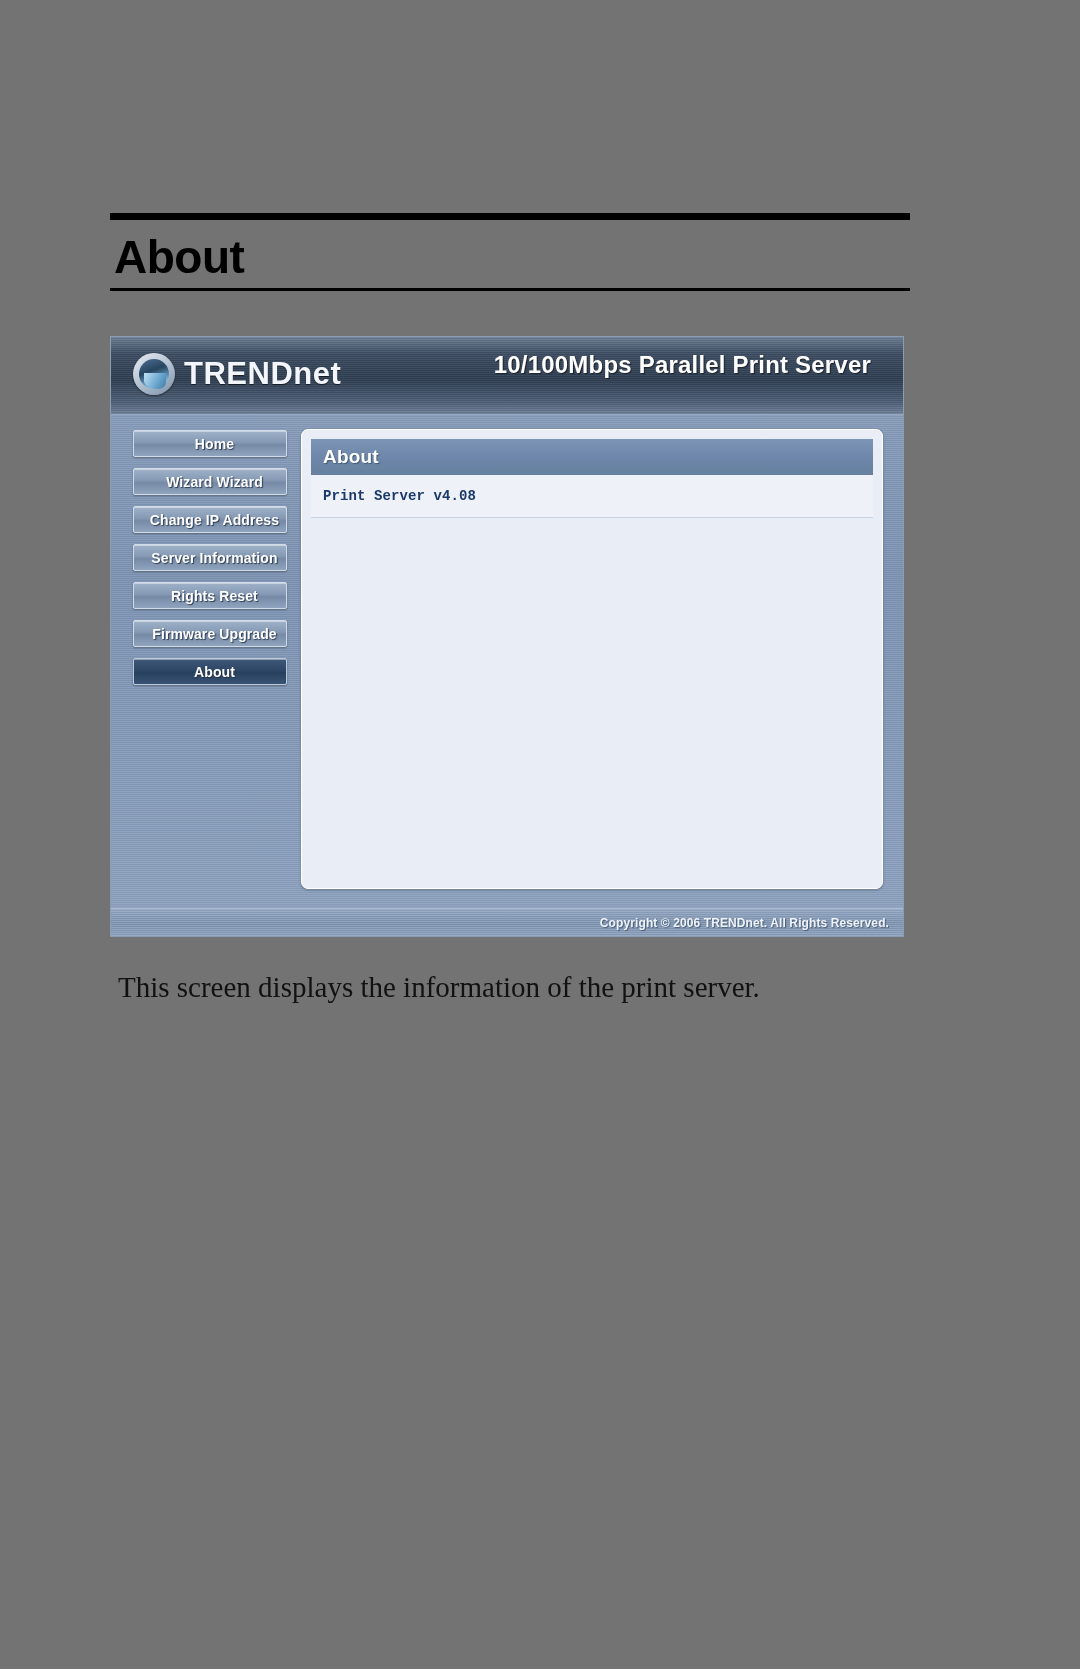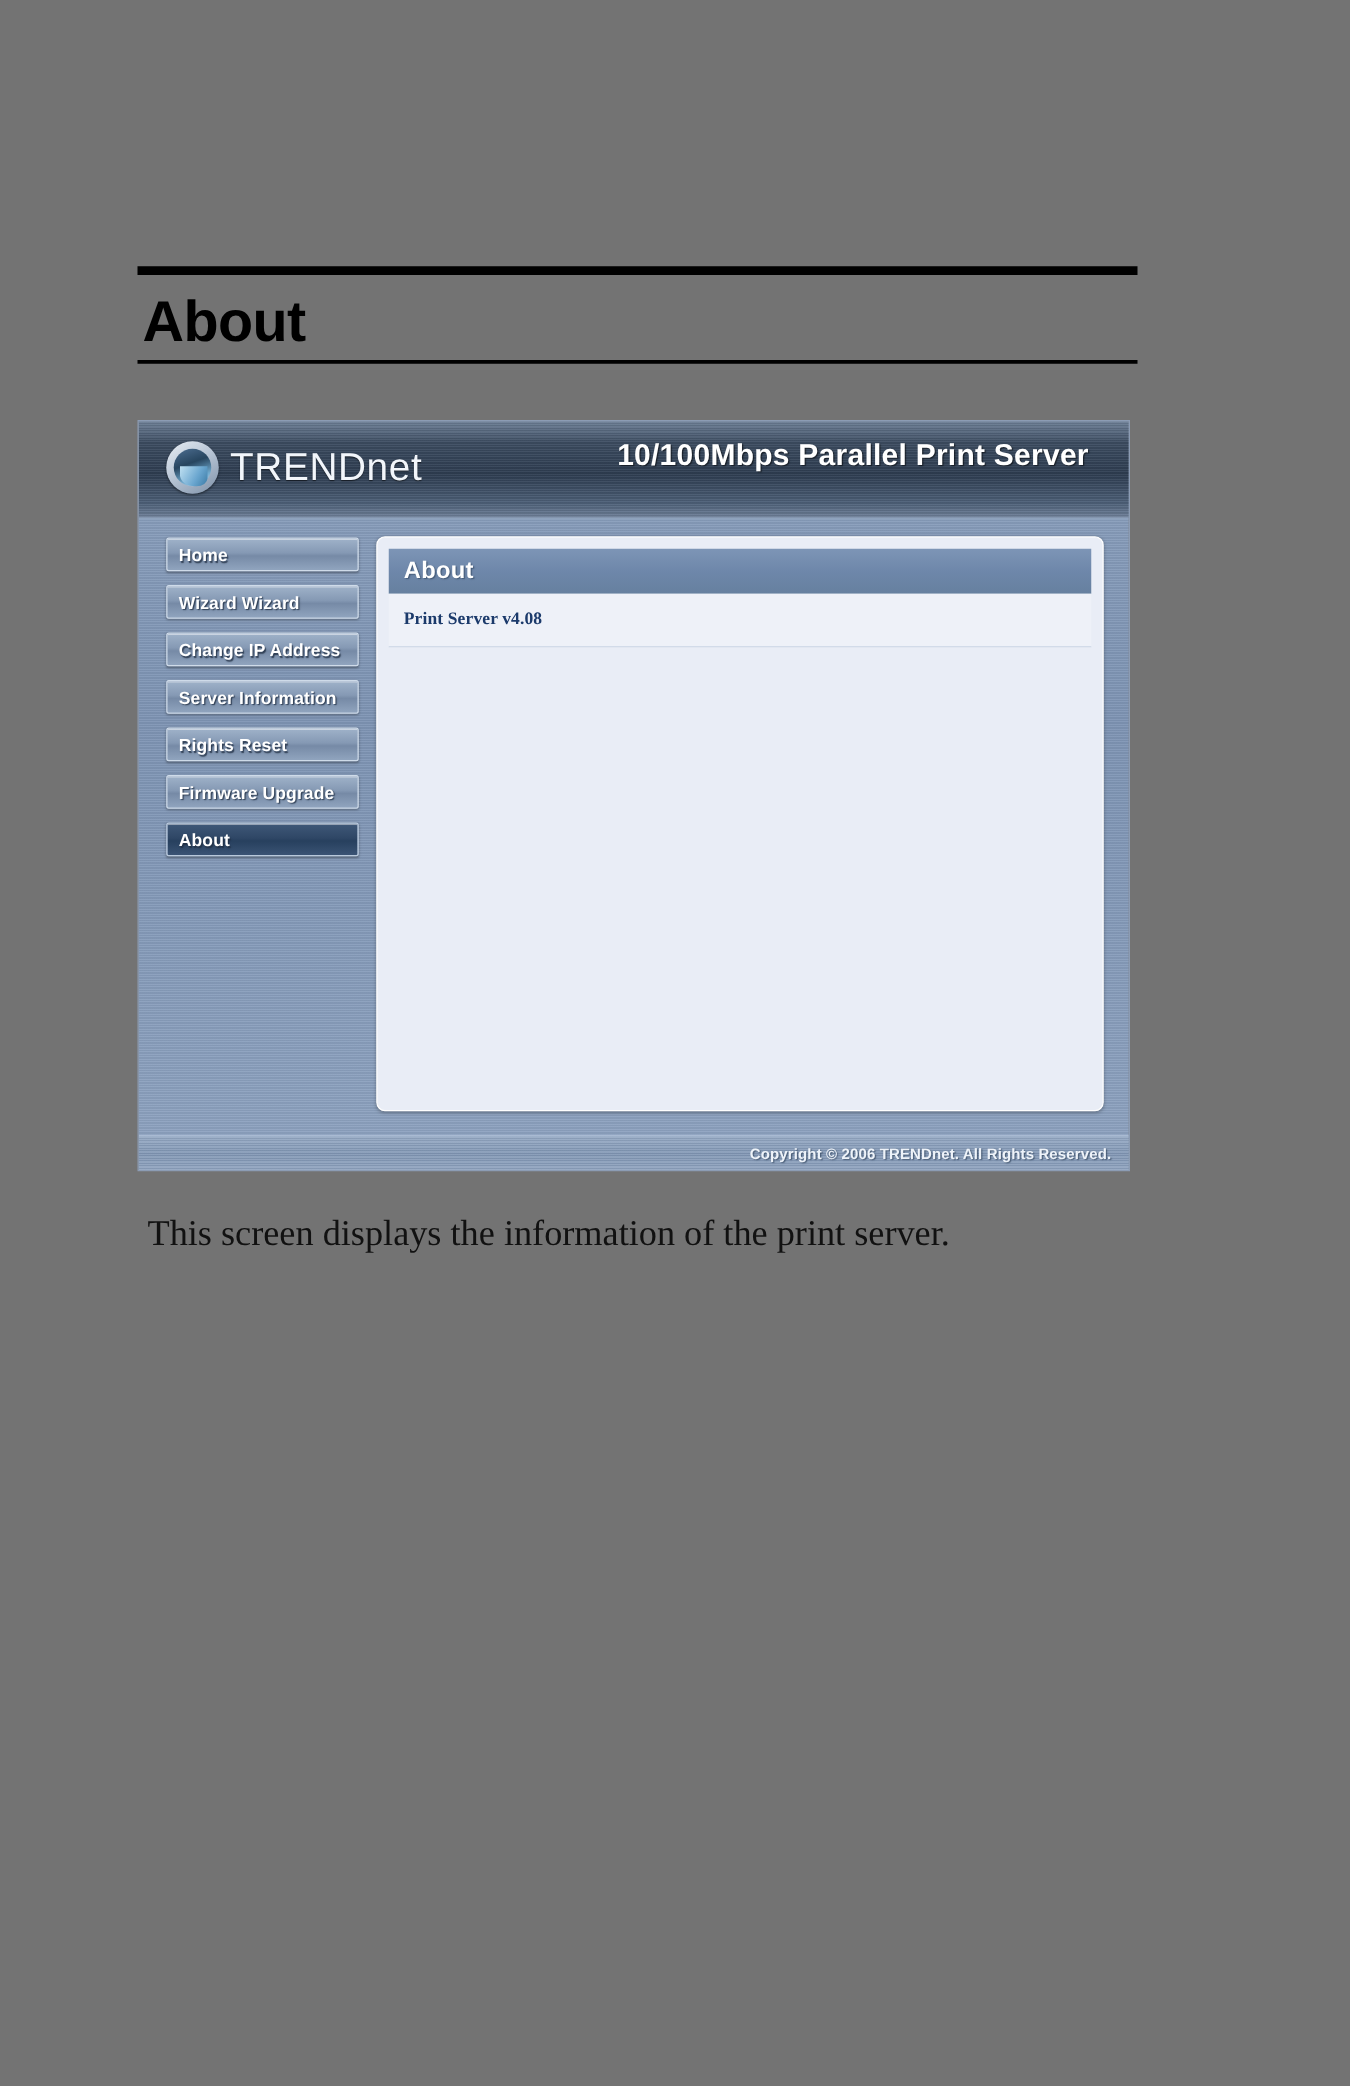--- a/index.html
+++ b/index.html
@@ -116,21 +116,21 @@
     position: absolute;
     left: 11px; top: 20px;
     width: 22px; height: 16px;
     border-radius: 0 0 40% 55%;
     background: linear-gradient(120deg, #bfe0f2 0%, #6aa6cf 60%, #3b7ba6 100%);
     z-index: 2;
   }
   .brand-text {
     font-family: "Liberation Sans", sans-serif;
     font-size: 31px;
-    font-weight: normal;
+    font-weight: bold;
     color: #f2f6fb;
     letter-spacing: 0.5px;
     text-shadow: 0 1px 1px rgba(0,0,0,0.6);
     line-height: 34px;
   }
 
   .product {
     position: absolute;
     right: 32px;
     top: 14px;
@@ -177,20 +177,21 @@
     box-sizing: border-box;
     border: 1px solid #cfdbe9;
     border-radius: 2px;
     background:
       linear-gradient(to bottom, #9fb2c9 0%, #8599b4 45%, #768aa6 55%, #90a4be 100%);
     box-shadow: inset 0 1px 0 rgba(255,255,255,0.45), 0 1px 2px rgba(0,0,0,0.35);
     display: flex;
     align-items: center;
     padding-left: 9px;
     cursor: pointer;
+    justify-content: center;
   }
   .nav-btn span {
     font-family: "Liberation Sans", sans-serif;
     font-size: 14px;
     font-weight: bold;
     color: #ffffff;
     text-shadow: 1px 1px 1px rgba(30,45,65,0.85);
     white-space: nowrap;
     letter-spacing: 0.1px;
   }
@@ -237,21 +238,21 @@
   .panel-row {
     height: 43px;
     display: flex;
     align-items: center;
     padding-left: 12px;
     box-sizing: border-box;
     border-bottom: 1px solid #c9d3e4;
     background: #eef1f8;
   }
   .panel-row span {
-    font-family: Liberation Serif, serif;
+    font-family: Liberation Mono, monospace;
     font-size: 14px;
     font-weight: bold;
     color: #1b3a6b;
     letter-spacing: 0.1px;
   }
   .panel-fill {
     background: #e9edf6;
     height: 332px;
   }
 

